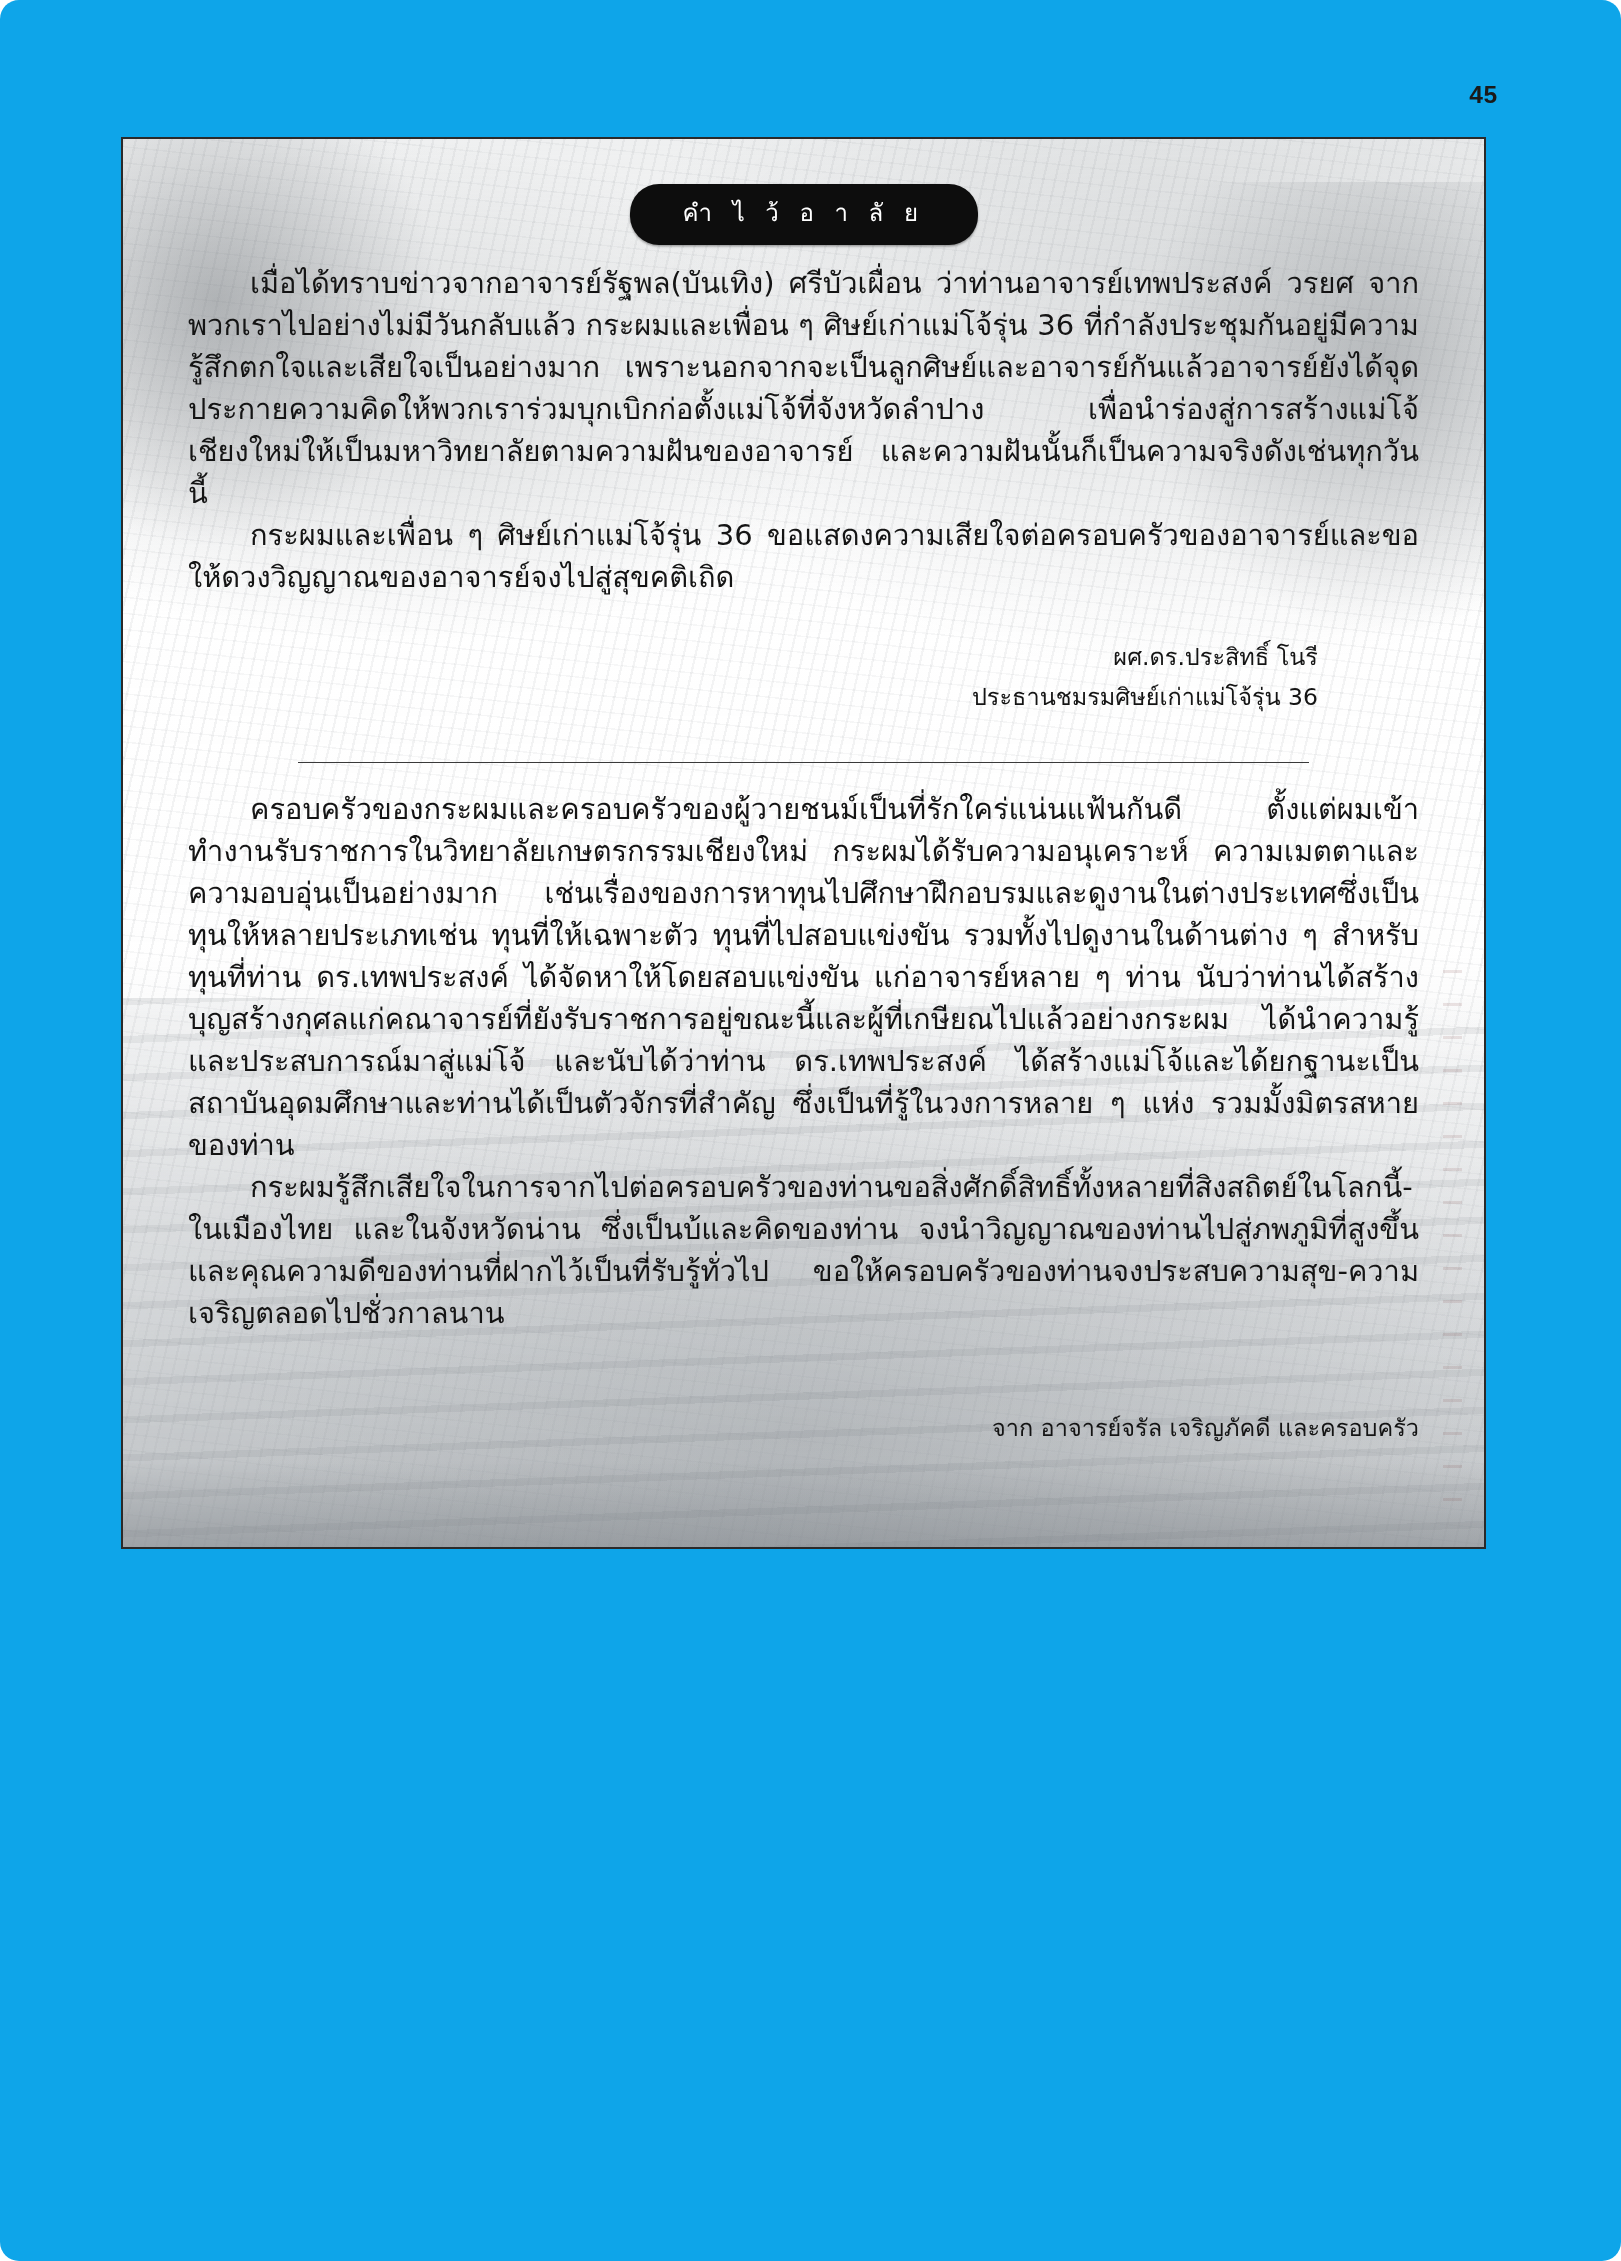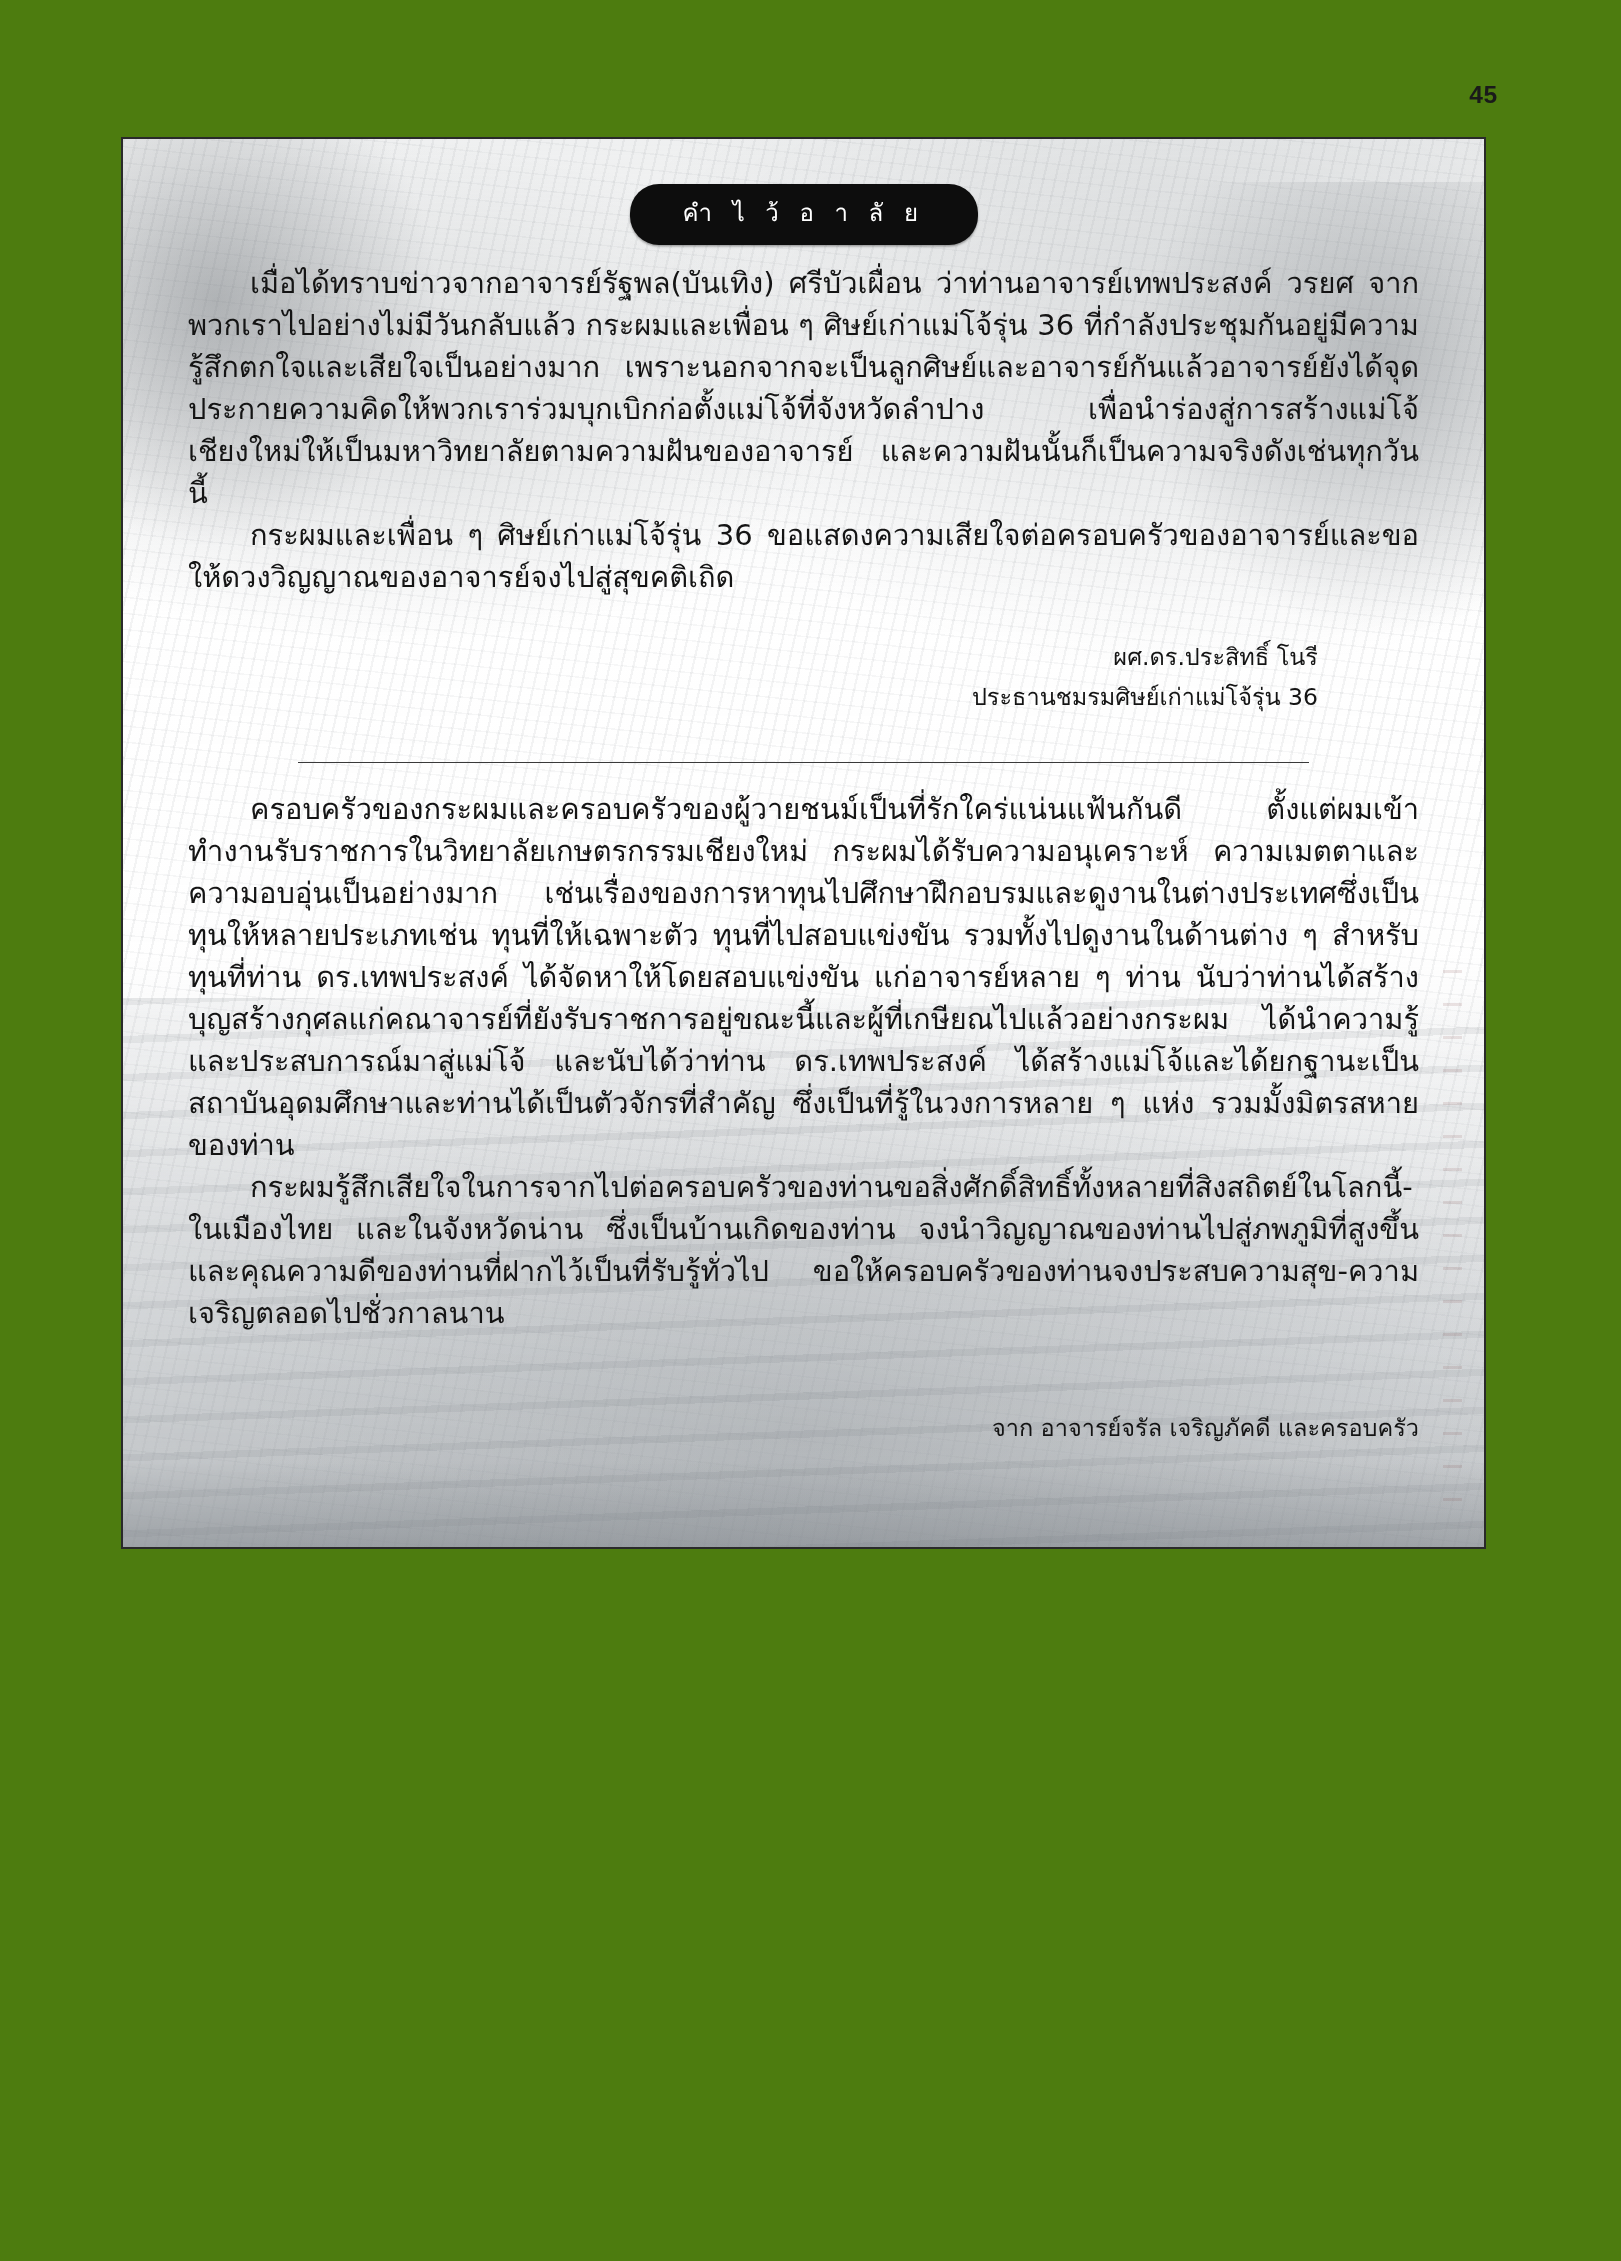--- a/index.html
+++ b/index.html
@@ -12,21 +12,22 @@
     height: 2261px;
     font-family: "DejaVu Sans", sans-serif;
     color: #111;
     position: relative;
     overflow: hidden;
   }
 
   .page {
     position: absolute;
     inset: 0;
-    background: #4d7c0f;
+    background: #0ea5e9;
+    border-radius: 19px;
   }
 
   
   .page-number {
     position: absolute;
     top: 81px;
     right: 123px;
     font-size: 24.6px;
     font-weight: bold;
     font-family: "Liberation Sans", sans-serif;
@@ -215,21 +216,21 @@
 
         <div class="signature-block">
           <div>ผศ.ดร.ประสิทธิ์  โนรี</div>
           <div>ประธานชมรมศิษย์เก่าแม่โจ้รุ่น 36</div>
         </div>
 
         <div class="divider"></div>
 
         <div class="section-two">
           <p class="para indent">ครอบครัวของกระผมและครอบครัวของผู้วายชนม์เป็นที่รักใคร่แน่นแฟ้นกันดี  ตั้งแต่ผมเข้าทำงานรับราชการในวิทยาลัยเกษตรกรรมเชียงใหม่ กระผมได้รับความอนุเคราะห์ ความเมตตาและความอบอุ่นเป็นอย่างมาก  เช่นเรื่องของการหาทุนไปศึกษาฝึกอบรมและดูงานในต่างประเทศซึ่งเป็นทุนให้หลายประเภทเช่น  ทุนที่ให้เฉพาะตัว  ทุนที่ไปสอบแข่งขัน  รวมทั้งไปดูงานในด้านต่าง ๆ สำหรับทุนที่ท่าน ดร.เทพประสงค์ ได้จัดหาให้โดยสอบแข่งขัน  แก่อาจารย์หลาย ๆ ท่าน นับว่าท่านได้สร้างบุญสร้างกุศลแก่คณาจารย์ที่ยังรับราชการอยู่ขณะนี้และผู้ที่เกษียณไปแล้วอย่างกระผม  ได้นำความรู้และประสบการณ์มาสู่แม่โจ้  และนับได้ว่าท่าน  ดร.เทพประสงค์ ได้สร้างแม่โจ้และได้ยกฐานะเป็นสถาบันอุดมศึกษาและท่านได้เป็นตัวจักรที่สำคัญ  ซึ่งเป็นที่รู้ในวงการหลาย ๆ แห่ง รวมมั้งมิตรสหายของท่าน</p>
-          <p class="para indent">กระผมรู้สึกเสียใจในการจากไปต่อครอบครัวของท่านขอสิ่งศักดิ์สิทธิ์ทั้งหลายที่สิงสถิตย์ในโลกนี้-ในเมืองไทย  และในจังหวัดน่าน  ซึ่งเป็นบ้านเกิดของท่าน  จงนำวิญญาณของท่านไปสู่ภพภูมิที่สูงขึ้น  และคุณความดีของท่านที่ฝากไว้เป็นที่รับรู้ทั่วไป  ขอให้ครอบครัวของท่านจงประสบความสุข-ความเจริญตลอดไปชั่วกาลนาน</p>
+          <p class="para indent">กระผมรู้สึกเสียใจในการจากไปต่อครอบครัวของท่านขอสิ่งศักดิ์สิทธิ์ทั้งหลายที่สิงสถิตย์ในโลกนี้-ในเมืองไทย  และในจังหวัดน่าน  ซึ่งเป็นบ้และคิดของท่าน  จงนำวิญญาณของท่านไปสู่ภพภูมิที่สูงขึ้น  และคุณความดีของท่านที่ฝากไว้เป็นที่รับรู้ทั่วไป  ขอให้ครอบครัวของท่านจงประสบความสุข-ความเจริญตลอดไปชั่วกาลนาน</p>
         </div>
 
         <div class="closing">จาก อาจารย์จรัล  เจริญภัคดี และครอบครัว</div>
 
       </div>
     </div>
   </div>
 </div>
 
 

